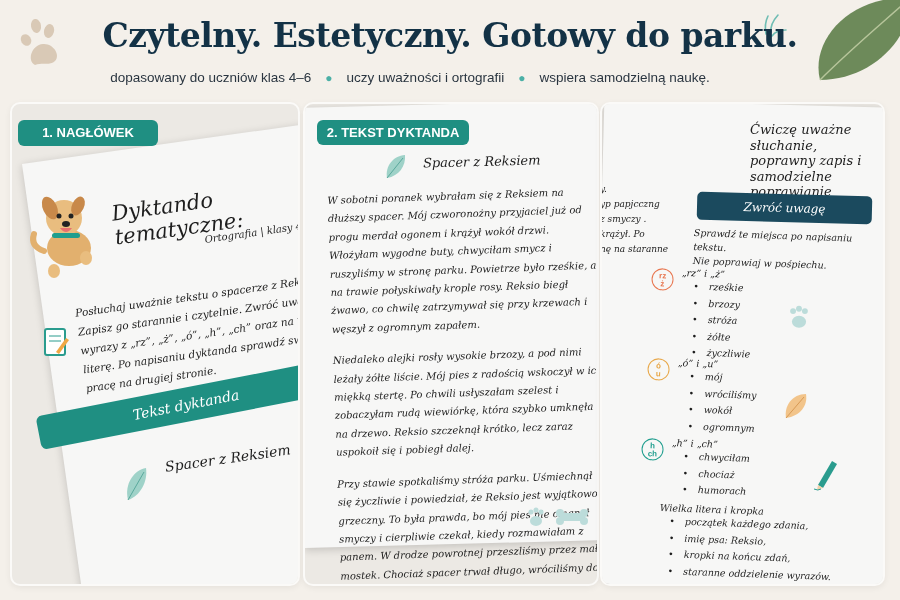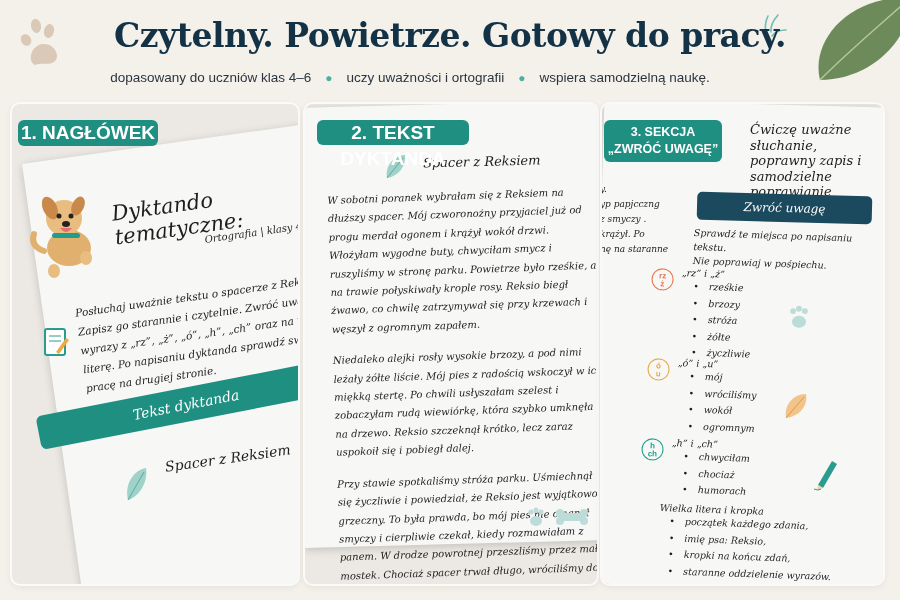--- a/index.html
+++ b/index.html
@@ -35,21 +35,21 @@
   .p1 { left: 10px; width: 290px; }
   .p2 { left: 303px; width: 296px; }
   .p3 { left: 600px; width: 285px; }
 
   .sheet {
     position: absolute; background: #f7f7f6;
     box-shadow: 0 2px 8px rgba(0,0,0,0.18);
   }
   .tag {
     position: absolute; background: #1f8f82; color: #fff;
-    font-weight: bold; font-size: 19px; border-radius: 6px;
+    font-weight: bold; font-size: 13px; border-radius: 6px;
     text-align: center; z-index: 5;
   }
   .script {
     font-family: "DejaVu Serif", serif; font-style: italic; color: #1d1d1d;
   }
 
   
   .p1 .sheet { left: 10px; top: 60px; width: 340px; height: 520px; transform: rotate(-8deg); transform-origin: 0 0; }
   .p1 .tag { left: 6px; top: 16px; width: 140px; height: 26px; line-height: 26px; }
   .p1 .dog { position: absolute; left: 12px; top: 82px; width: 85px; height: 95px; z-index: 3; }
@@ -129,21 +129,21 @@
     <path d="M8 4 Q4 12 6 22"></path>
       <path d="M18 3 Q10 12 11 20"></path>
       <path d="M26 18 Q16 18 12 24"></path>
   </g>
 </svg>
 <svg class="leaf-deco" viewBox="0 0 110 95">
   <path d="M20 90 C10 50 50 5 110 8 C112 50 70 90 20 90Z" fill="#6d8a5a"></path>
   <path d="M20 90 C50 60 80 35 108 10" stroke="#b7c59b" stroke-width="1.5" fill="none"></path>
 </svg>
 
-<div class="hero-title">Czytelny. Powietrze. Gotowy do pracy.</div>
+<div class="hero-title">Czytelny. Estetyczny. Gotowy do parku.</div>
 <div class="hero-sub">
   <span>dopasowany do uczniów klas 4–6</span><span class="dot">●</span><span>uczy uważności i ortografii</span><span class="dot">●</span><span>wspiera samodzielną naukę.</span>
 </div>
 
 <div class="panel p1">
   <div class="sheet"></div>
   <div class="tag">1. NAGŁÓWEK</div>
   <svg class="dog" viewBox="0 0 85 95">
     <ellipse cx="45" cy="62" rx="22" ry="18" fill="#e2b06e"></ellipse>
     <circle cx="40" cy="32" r="18" fill="#e9bd7f"></circle>
@@ -202,24 +202,20 @@
         <circle cx="5" cy="13" r="4"></circle>
         <circle cx="29" cy="5" r="4"></circle>
         <circle cx="29" cy="13" r="4"></circle>
         <rect x="5" y="5" width="24" height="8"></rect>
       </g>
   </svg>
 </div>
 
 <div class="panel p3">
   <div class="sheet"></div>
-  <div class="tag">
-    <div>3. SEKCJA</div>
-    <div>„ZWRÓĆ UWAGĘ”</div>
-  </div>
   <div class="goal script">Ćwiczę uważne słuchanie, poprawny zapis i samodzielne poprawianie błędów.</div>
   <div class="behind script">
     <div>y.</div>
     <div>yp papjcczng</div>
     <div>z smyczy .</div>
     <div>krążył. Po</div>
     <div>nę na staranne</div>
   </div>
   <div class="zwroc-band">Zwróć uwagę</div>
   <div class="check script">

